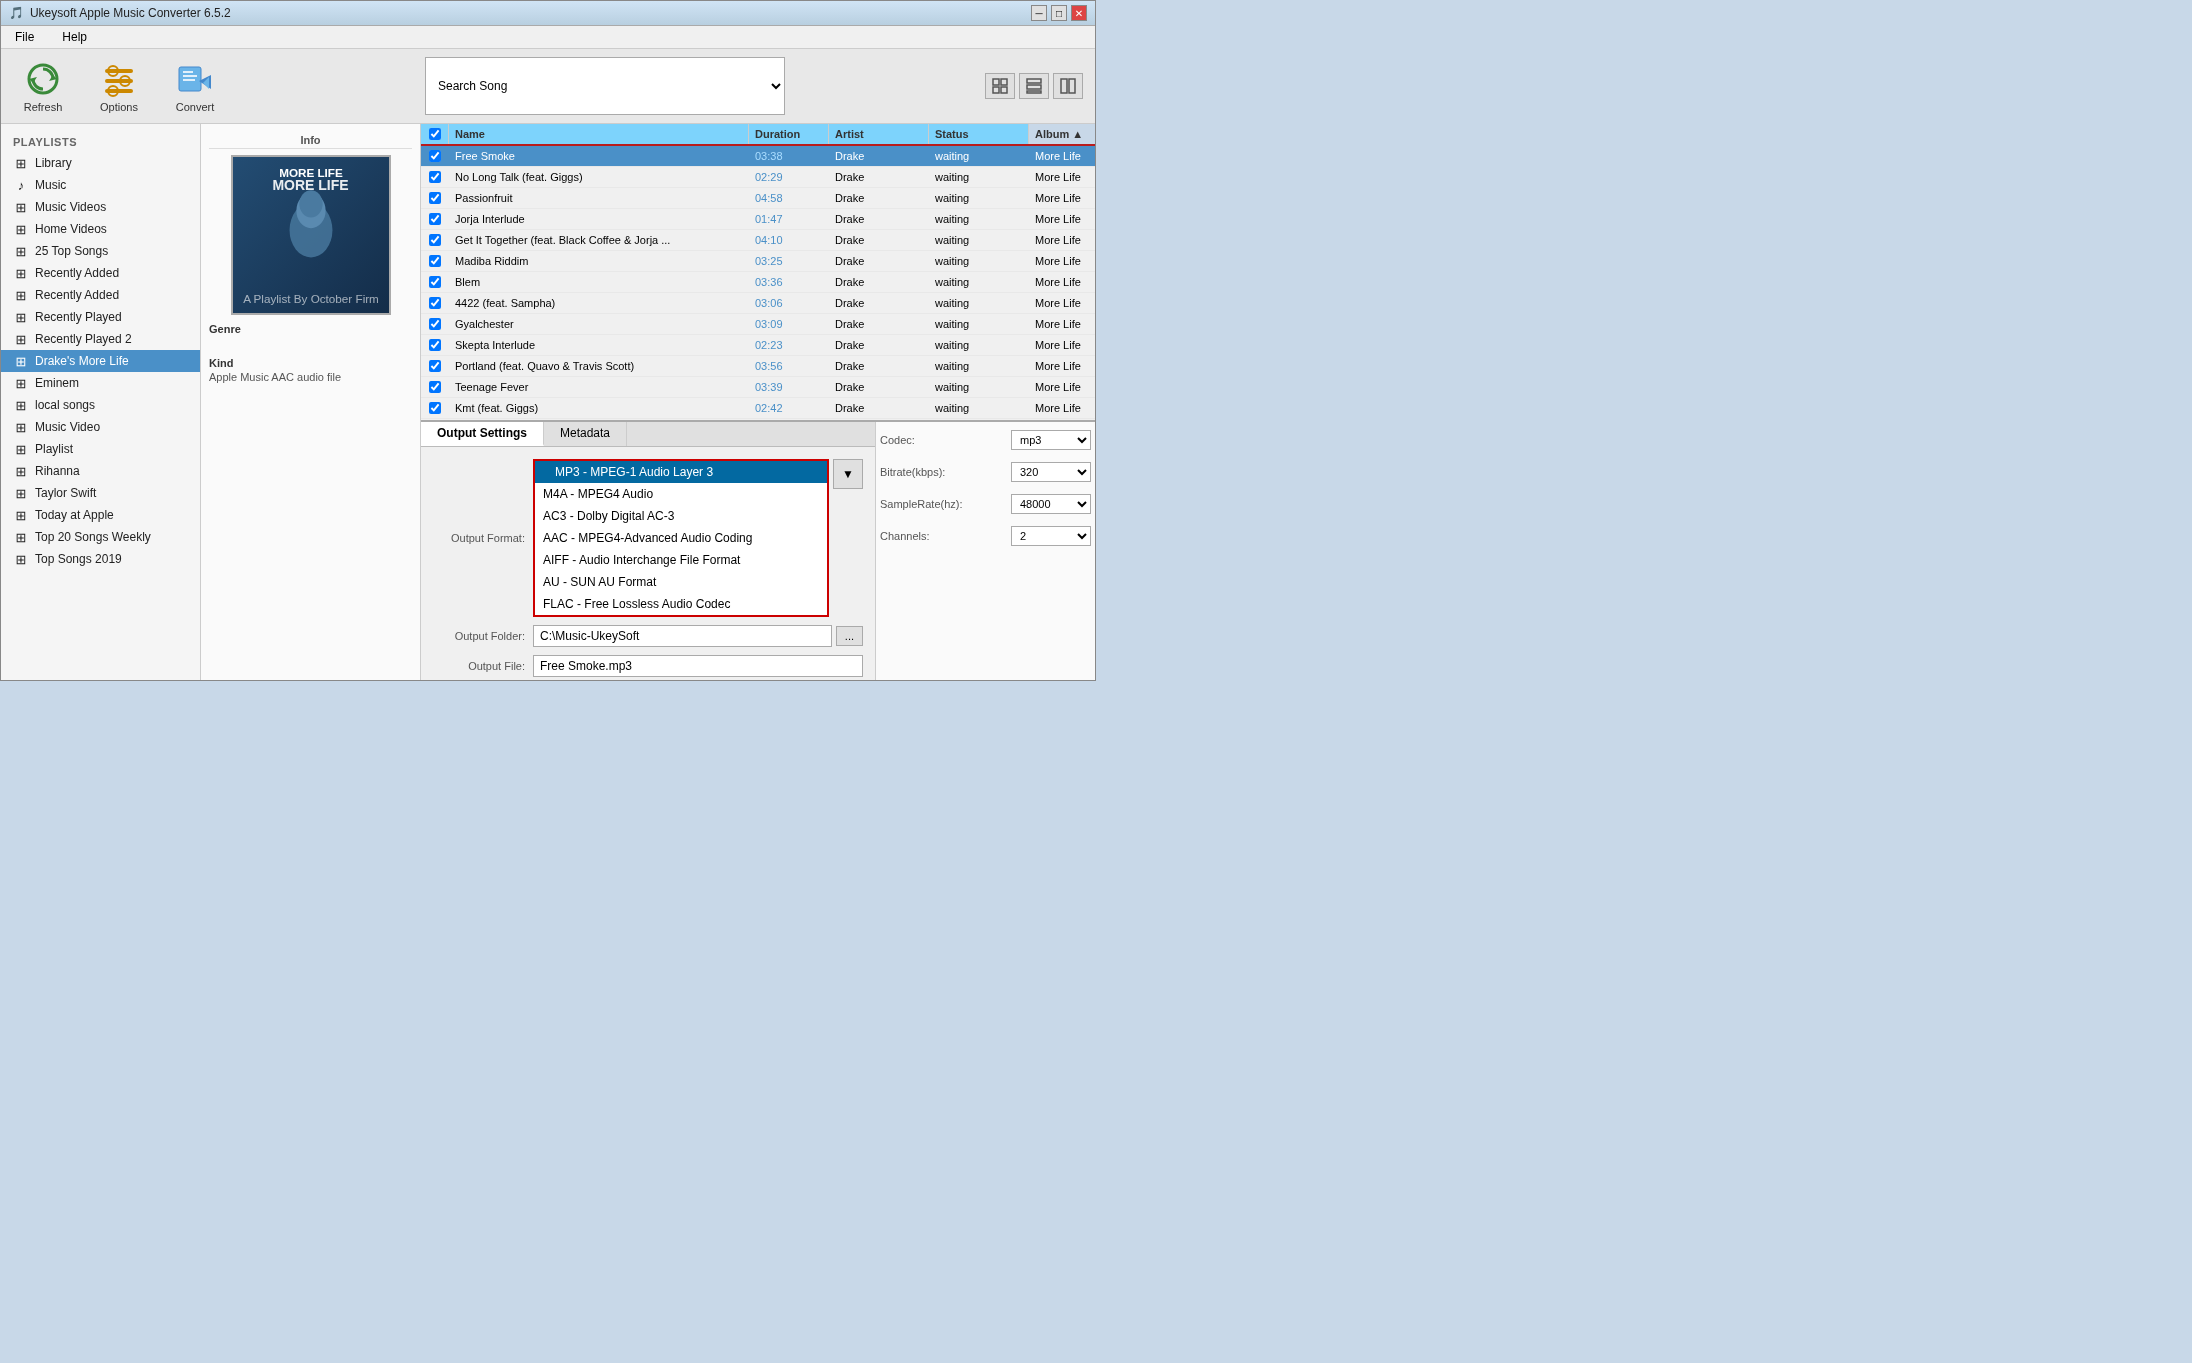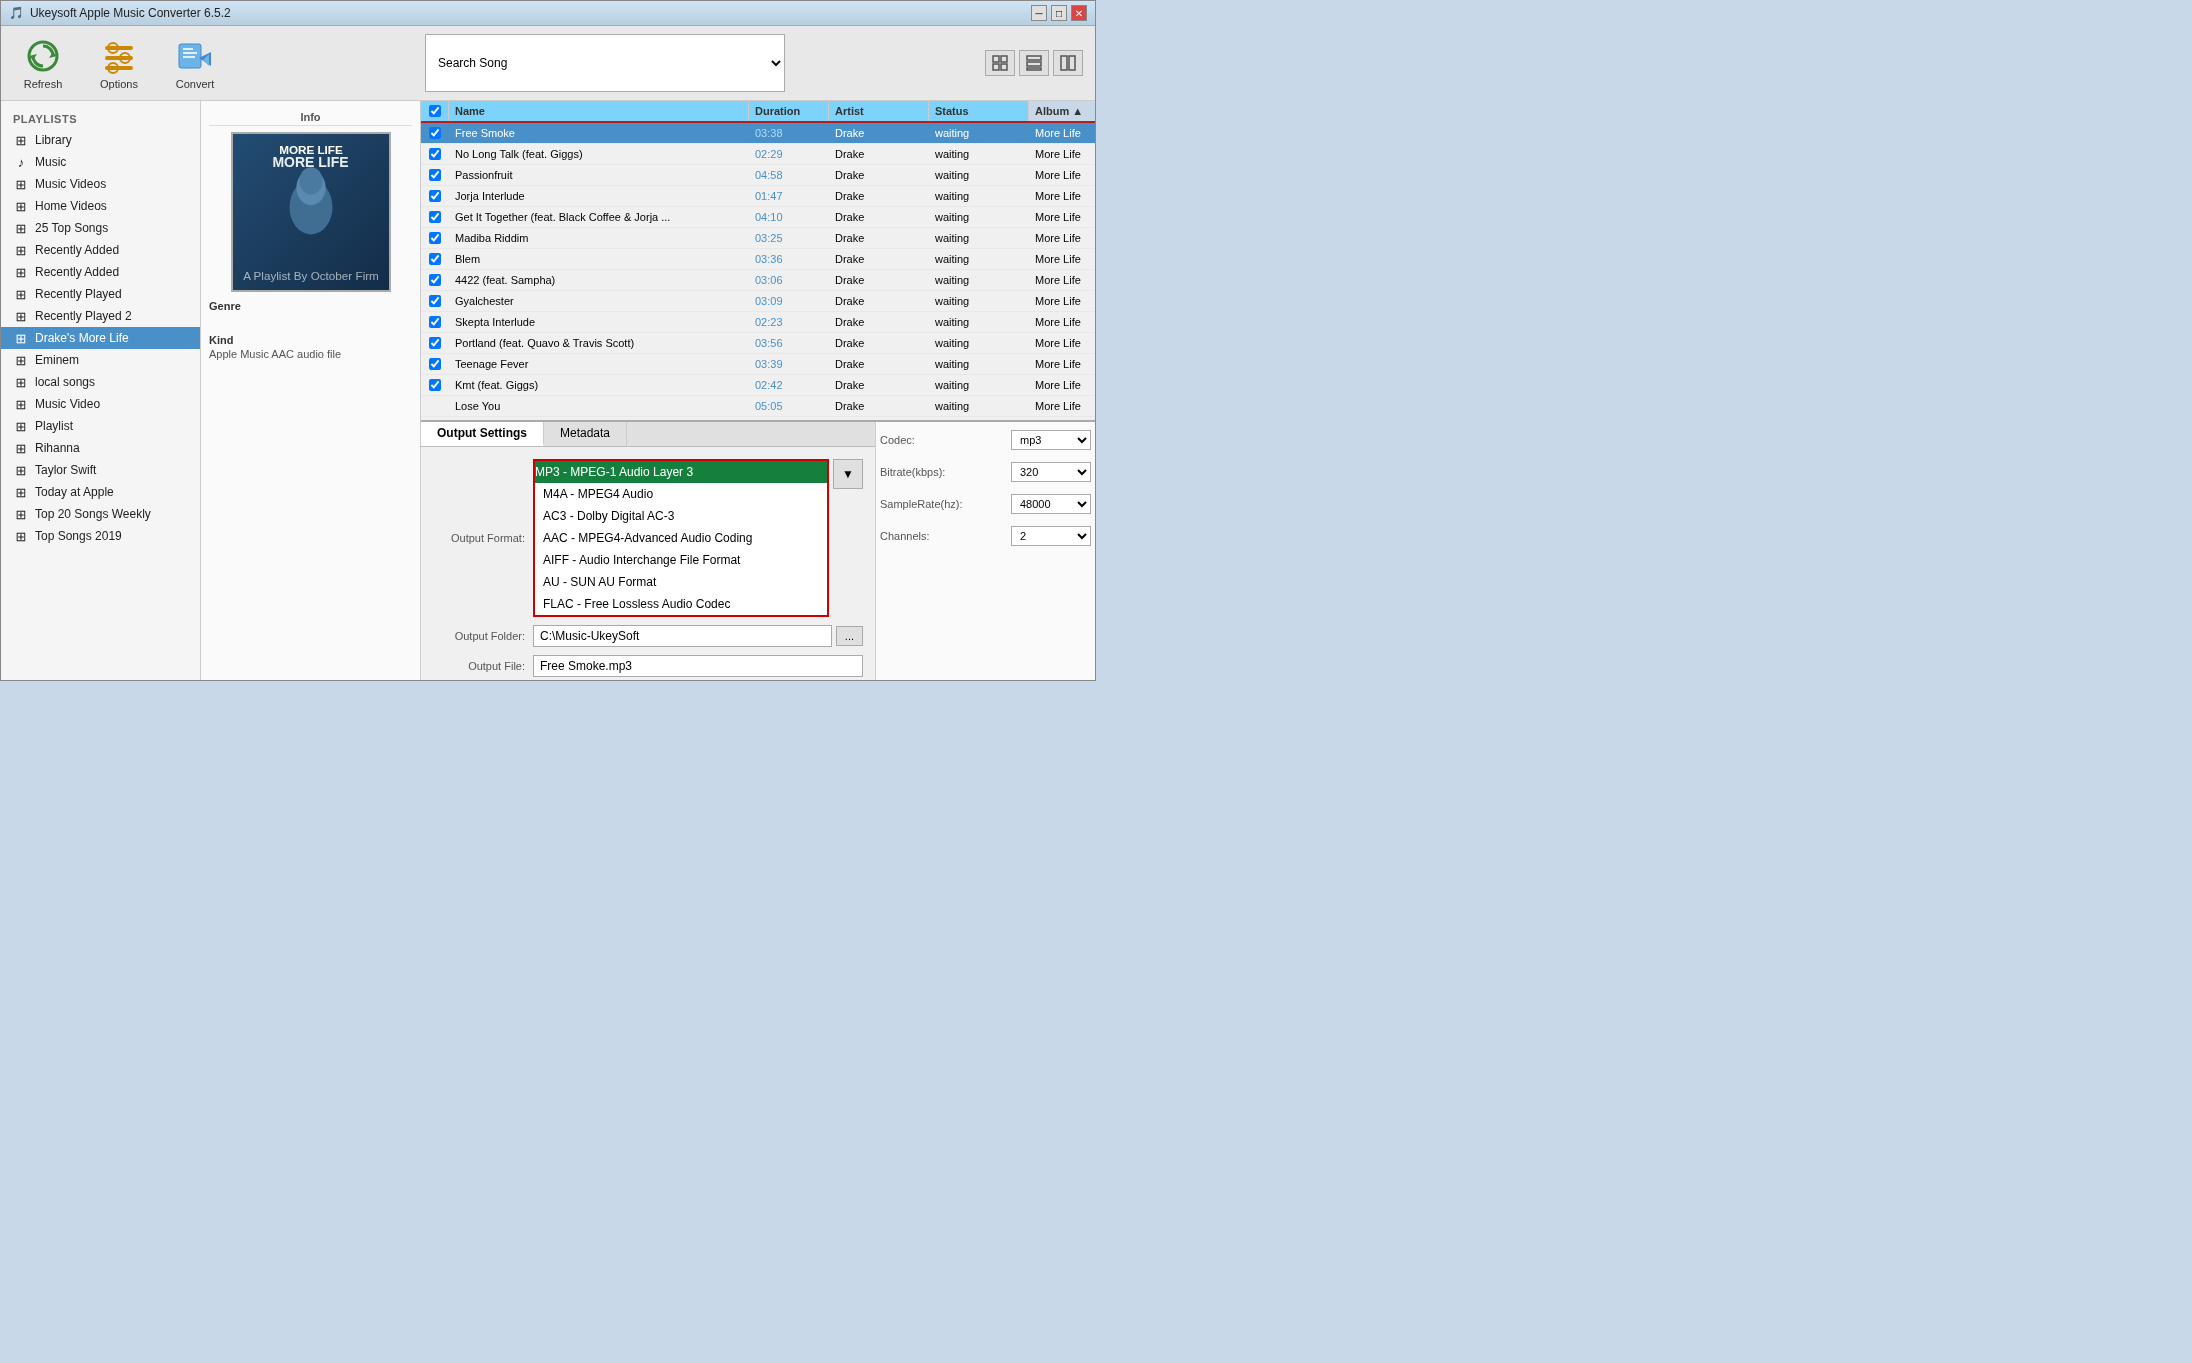--- a/index.html
+++ b/index.html
@@ -99,20 +99,24 @@
       <span>🎵</span>
       <span>Ukeysoft Apple Music Converter 6.5.2</span>
     </div>
     <div class="window-controls">
       <div class="win-btn">─</div>
       <div class="win-btn">□</div>
       <div class="win-btn close">✕</div>
     </div>
   </div>
 
+  <div class="menu-bar">
+    <span class="menu-item">File</span>
+    <span class="menu-item">Help</span>
+  </div>
 
   <div class="toolbar">
     <button class="tool-btn">
       <div class="tool-icon icon-refresh">
         <svg width="36" height="36" viewBox="0 0 36 36">
           <circle cx="18" cy="18" r="14" fill="none" stroke="#3a8a3a" stroke-width="3"></circle>
           <path d="M18 8 A10 10 0 0 1 28 18" fill="none" stroke="#3a8a3a" stroke-width="3"></path>
           <polygon points="28,14 32,18 24,20" fill="#3a8a3a"></polygon>
           <path d="M18 28 A10 10 0 0 1 8 18" fill="none" stroke="#3a8a3a" stroke-width="3"></path>
           <polygon points="8,22 4,18 12,16" fill="#3a8a3a"></polygon>
@@ -485,21 +489,21 @@
             <div class="settings-tab active">Output Settings</div>
             <div class="settings-tab">Metadata</div>
           </div>
           <div class="settings-content">
 
             <div class="settings-row">
               <span class="settings-label">Output Format:</span>
               <div style="flex:1; position:relative;">
                 <div style="border:2px solid #c00; background:white;">
 
-                  <div style="background:#15803d; color:white; padding:4px 0; font-size:12px; cursor:pointer;">
+                  <div style="background:#0369a1; color:white; padding:4px 20px; font-size:12px; cursor:pointer;">
                     <span>MP3 - MPEG-1 Audio Layer 3</span>
                   </div>
                   <div style="padding:4px 8px; font-size:12px; cursor:pointer;">
                     <span>M4A - MPEG4 Audio</span>
                   </div>
                   <div style="padding:4px 8px; font-size:12px; cursor:pointer;">
                     <span>AC3 - Dolby Digital AC-3</span>
                   </div>
                   <div style="padding:4px 8px; font-size:12px; cursor:pointer;">
                     <span>AAC - MPEG4-Advanced Audio Coding</span>

